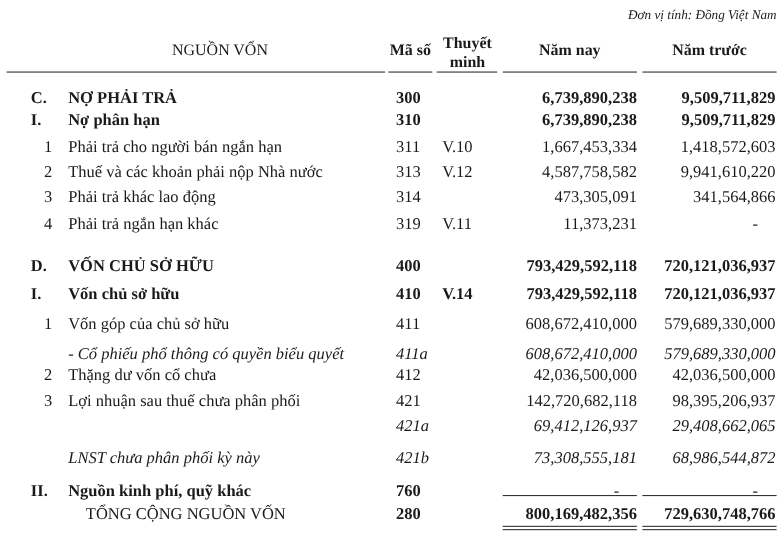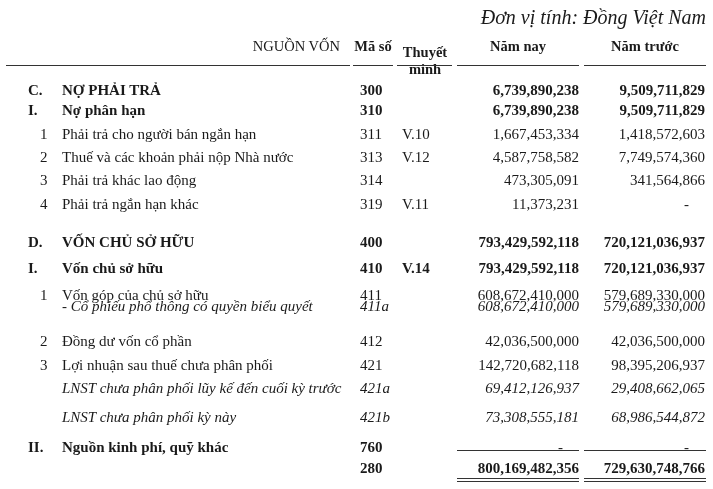--- a/index.html
+++ b/index.html
@@ -3,21 +3,21 @@
 <meta charset="utf-8">
 <style>
   html, body { margin: 0; padding: 0; background: #ffffff; }
   body {
     width: 713px; height: 489px; position: relative; overflow: hidden;
     font-family: "Liberation Serif", "DejaVu Serif", serif;
     color: #1a1a1a;
   }
   .unit {
     position: absolute; top: 6px; right: 7px;
-    font-style: italic; font-size: 20px;
+    font-style: italic; font-size: 12px;
   }
   .hdr { position: absolute; font-size: 14.5px; text-align: center; font-weight: bold; }
   .hdr-rule { position: absolute; top: 65px; height: 0; border-top: 1.3px solid #333; }
   .row { position: absolute; left: 0; width: 713px; height: 20px; font-size: 15px; line-height: 20px; }
   .row span { position: absolute; white-space: nowrap; }
   .c-num { left: 28px; }
   .c-num-small { left: 40px; }
   .c-label { left: 62px; }
   .c-code { left: 360px; }
   .c-note { left: 402px; }
@@ -26,23 +26,23 @@
   .bold { font-weight: bold; }
   .italic { font-style: italic; }
   .rule { position: absolute; height: 0; border-top: 1.2px solid #333; }
   .rule-double { position: absolute; height: 2px; border-top: 1.2px solid #333; border-bottom: 1.2px solid #333; }
 </style>
 </head>
 <body>
 
 <div class="unit">Đơn vị tính: Đồng Việt Nam</div>
 
-<div class="hdr" style="left:60px; width:280px; top:38px; font-weight:normal;text-align:right;">NGUỒN VỐN</div>
+<div class="hdr" style="left:60px; width:280px; top:38px; font-weight:normal;">NGUỒN VỐN</div>
 <div class="hdr" style="left:350px; width:46px; top:38px;">Mã số</div>
-<div class="hdr" style="left:396px; width:58px; top:44px; line-height:17px;">
+<div class="hdr" style="left:396px; width:58px; top:32px; line-height:17px;">
   <div>Thuyết</div>
   <div>minh</div>
 </div>
 <div class="hdr" style="left:457px; width:122px; top:38px;">Năm nay</div>
 <div class="hdr" style="left:584px; width:122px; top:38px;">Năm trước</div>
 
 <div class="hdr-rule" style="left:6px; width:344px;"></div>
 <div class="hdr-rule" style="left:353px; width:40px;"></div>
 <div class="hdr-rule" style="left:397px; width:55px;"></div>
 <div class="hdr-rule" style="left:457px; width:122px;"></div>
@@ -72,21 +72,21 @@
       <span class="c-note">V.10</span>
       <span class="c-cur">1,667,453,334</span>
       <span class="c-prev">1,418,572,603</span>
     </div>
     <div class="row" style="top: 147px;">
       <span class="c-num-small">2</span>
       <span class="c-label">Thuế và các khoản phải nộp Nhà nước</span>
       <span class="c-code">313</span>
       <span class="c-note">V.12</span>
       <span class="c-cur">4,587,758,582</span>
-      <span class="c-prev">7,749,574,360</span>
+      <span class="c-prev">9,941,610,220</span>
     </div>
     <div class="row" style="top: 170px;">
       <span class="c-num-small">3</span>
       <span class="c-label">Phải trả khác lao động</span>
       <span class="c-code">314</span>
       <span class="c-note"></span>
       <span class="c-cur">473,305,091</span>
       <span class="c-prev">341,564,866</span>
     </div>
     <div class="row" style="top: 194px;">
@@ -114,47 +114,46 @@
       <span class="c-prev bold">720,121,036,937</span>
     </div>
     <div class="row" style="top: 285px;">
       <span class="c-num-small">1</span>
       <span class="c-label">Vốn góp của chủ sở hữu</span>
       <span class="c-code">411</span>
       <span class="c-note"></span>
       <span class="c-cur">608,672,410,000</span>
       <span class="c-prev">579,689,330,000</span>
     </div>
-    <div class="row" style="top: 296px;">
+    <div class="row" style="top: 312px;">
       <span class="c-num"></span>
       <span class="c-label italic">- Cổ phiếu phổ thông có quyền biểu quyết</span>
       <span class="c-code italic">411a</span>
       <span class="c-note"></span>
       <span class="c-cur italic">608,672,410,000</span>
       <span class="c-prev italic">579,689,330,000</span>
     </div>
     <div class="row" style="top: 331px;">
       <span class="c-num-small">2</span>
-      <span class="c-label">Đồng dư vốn cổ phần</span>
+      <span class="c-label">Thặng dư vốn cổ chưa</span>
       <span class="c-code">412</span>
       <span class="c-note"></span>
       <span class="c-cur">42,036,500,000</span>
       <span class="c-prev">42,036,500,000</span>
     </div>
     <div class="row" style="top: 355px;">
       <span class="c-num-small">3</span>
       <span class="c-label">Lợi nhuận sau thuế chưa phân phối</span>
       <span class="c-code">421</span>
       <span class="c-note"></span>
       <span class="c-cur">142,720,682,118</span>
       <span class="c-prev">98,395,206,937</span>
     </div>
     <div class="row" style="top: 378px;">
       <span class="c-num"></span>
-      <span class="c-label italic">LNST chưa phân phối lũy kế đến cuối kỳ trước</span>
       <span class="c-code italic">421a</span>
       <span class="c-note"></span>
       <span class="c-cur italic">69,412,126,937</span>
       <span class="c-prev italic">29,408,662,065</span>
     </div>
     <div class="row" style="top: 407px;">
       <span class="c-num"></span>
       <span class="c-label italic">LNST chưa phân phối kỳ này</span>
       <span class="c-code italic">421b</span>
       <span class="c-note"></span>
@@ -164,20 +163,21 @@
     <div class="row" style="top: 437px;">
       <span class="c-num bold">II.</span>
       <span class="c-label bold">Nguồn kinh phí, quỹ khác</span>
       <span class="c-code bold">760</span>
       <span class="c-note bold"></span>
       <span class="c-cur bold" style="right: 150px; font-weight: normal;">-</span>
       <span class="c-prev bold" style="right: 24px; font-weight: normal;">-</span>
     </div>
     <div class="row" style="top: 458px;">
       <span class="c-num"></span>
+      <span class="c-label" style="left: 78px;">TỔNG CỘNG NGUỒN VỐN</span>
       <span class="c-code bold">280</span>
       <span class="c-note"></span>
       <span class="c-cur bold">800,169,482,356</span>
       <span class="c-prev bold">729,630,748,766</span>
     </div>
   </div>
 
 <div class="rule" style="left:457px; width:122px; top:450px;"></div>
 <div class="rule" style="left:584px; width:122px; top:450px;"></div>
 <div class="rule-double" style="left:457px; width:122px; top:478px;"></div>

